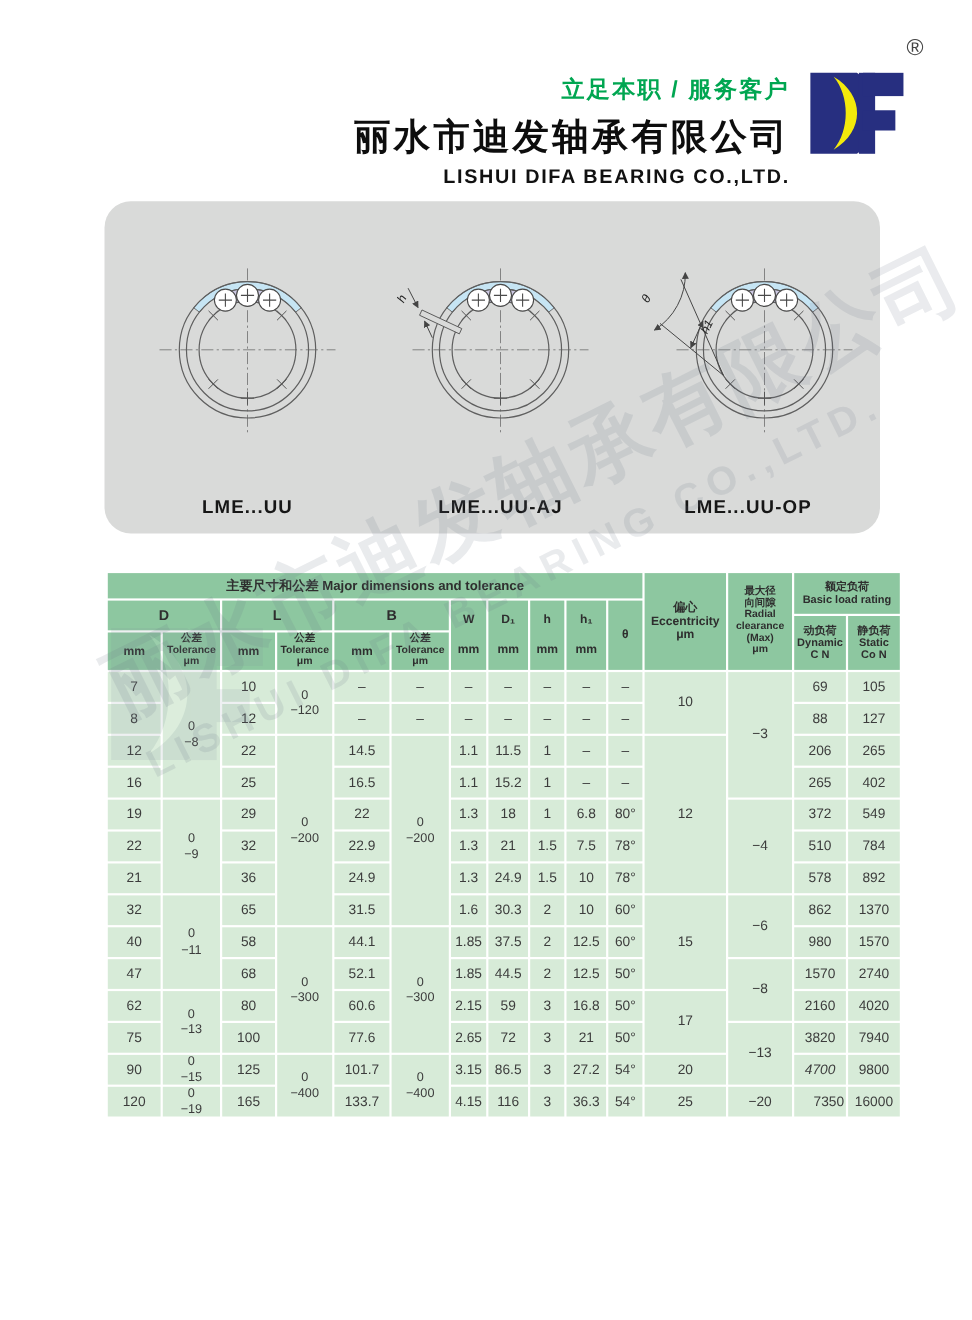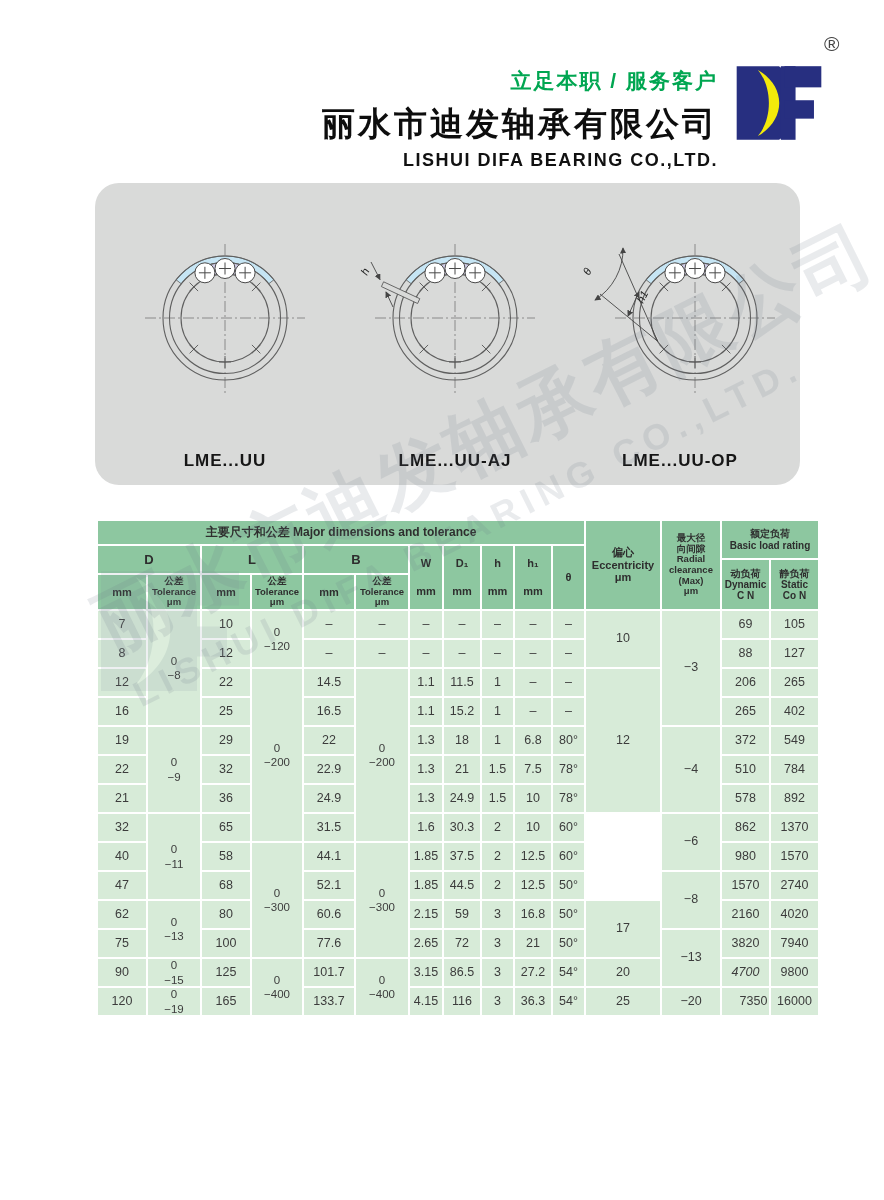--- a/index.html
+++ b/index.html
@@ -341,20 +341,21 @@
       <div class="cell td" style="grid-area: 5 / 6 / span 1 / span 1;">–</div>
       <div class="cell td" style="grid-area: 6 / 6 / span 1 / span 1;">–</div>
       <div class="cell td two-line" style="grid-area: 7 / 6 / span 6 / span 1;">0
 −200</div>
       <div class="cell td two-line" style="grid-area: 13 / 6 / span 4 / span 1;">0
 −300</div>
       <div class="cell td two-line" style="grid-area: 17 / 6 / span 2 / span 1;">0
 −400</div>
       <div class="cell td" style="grid-area: 5 / 12 / span 2 / span 1;">10</div>
       <div class="cell td" style="grid-area: 7 / 12 / span 5 / span 1;">12</div>
+      <div class="cell td" style="grid-area: 12 / 12 / span 3 / span 1;">15</div>
       <div class="cell td" style="grid-area: 15 / 12 / span 2 / span 1;">17</div>
       <div class="cell td" style="grid-area: 17 / 12 / span 1 / span 1;">20</div>
       <div class="cell td" style="grid-area: 18 / 12 / span 1 / span 1;">25</div>
       <div class="cell td" style="grid-area: 5 / 13 / span 4 / span 1;">−3</div>
       <div class="cell td" style="grid-area: 9 / 13 / span 3 / span 1;">−4</div>
       <div class="cell td" style="grid-area: 12 / 13 / span 2 / span 1;">−6</div>
       <div class="cell td" style="grid-area: 14 / 13 / span 2 / span 1;">−8</div>
       <div class="cell td" style="grid-area: 16 / 13 / span 2 / span 1;">−13</div>
       <div class="cell td" style="grid-area: 18 / 13 / span 1 / span 1;">−20</div>
     </div>

